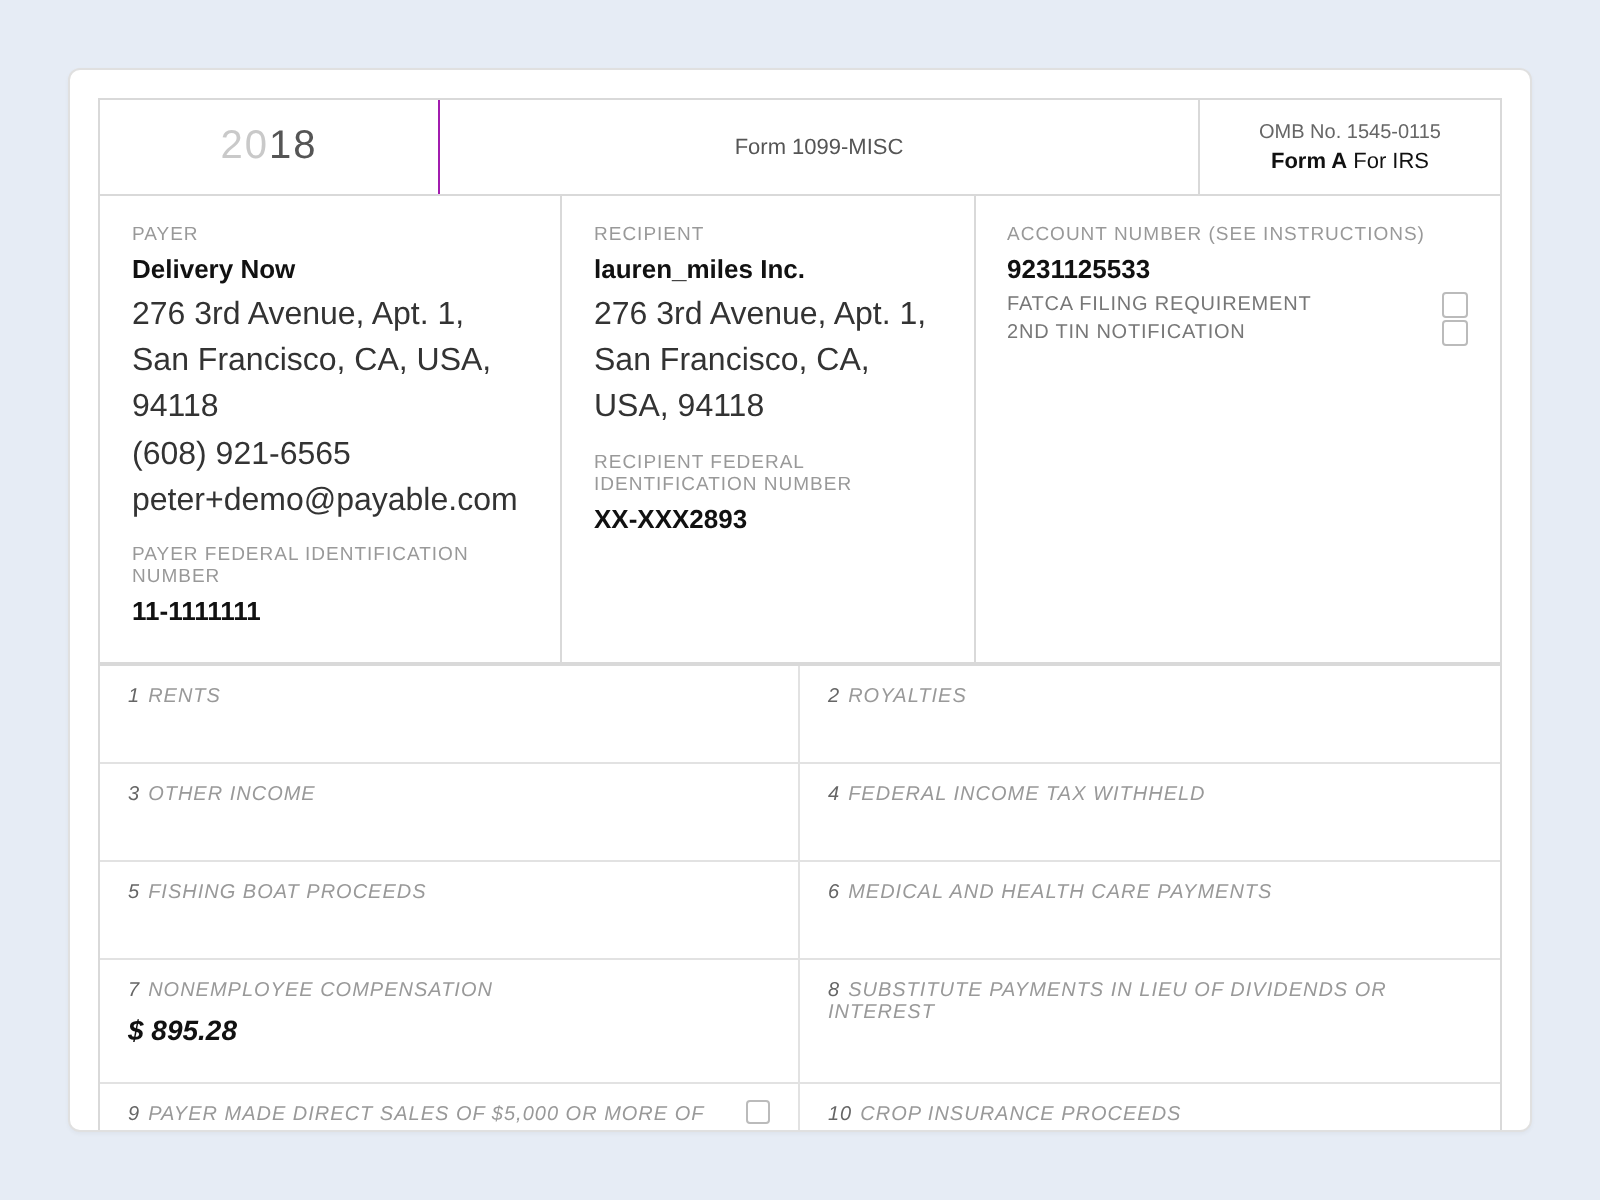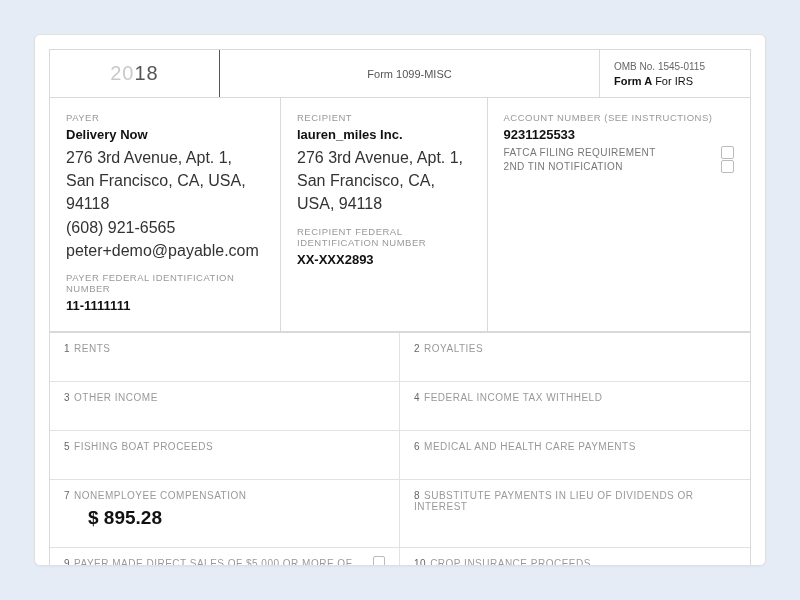--- a/index.html
+++ b/index.html
@@ -47,21 +47,21 @@
     align-items: center;
     justify-content: center;
     padding: 12px 8px;
   }
   .title-main { font-weight: 700; font-size: 14px; color: #111; }
   .title-sub { font-size: 11px; color: #555; margin-top: 1px; }
   .meta-cell {
     width: 150px;
     display: flex;
     flex-direction: column;
-    align-items: flex-start;
+    align-items: center;
     justify-content: center;
     padding: 10px 14px;
     text-align: right;
     font-size: 10px;
     color: #666;
   }
   .meta-cell .copy { font-size: 11px; color: #111; margin-top: 3px; }
   .meta-cell .copy b { font-weight: 700; }
 
   .info-row {
@@ -103,30 +103,31 @@
     border-left: 1px solid #d9d9d9;
     border-right: 1px solid #d9d9d9;
   }
   .box-row { display: flex; border-bottom: 1px solid #e2e2e2; }
   .box-row:first-child { border-top: 1px solid #d9d9d9; }
   .box {
     width: 50%;
     padding: 10px 14px 18px 14px;
     border-right: 1px solid #e2e2e2;
     min-height: 48px;
+    font-style: italic;
   }
   .box:last-child { border-right: none; }
   .box-label {
     font-size: 10px;
     letter-spacing: 0.5px;
     color: #999;
     text-transform: uppercase;
   }
   .box-label .num { color: #666; margin-right: 4px; }
-  .box-value { font-size: 19px; font-weight: 700; color: #111; margin-top: 6px; margin-left: 24px; }
+  .box-value { font-size: 14px; font-weight: 700; color: #111; margin-top: 6px; }
   .box .mini-check {
     float: right;
     width: 12px; height: 12px;
     border: 1px solid #bbb;
     border-radius: 2px;
     margin-top: -2px;
   }
 </style>
 </head>
 <body>

